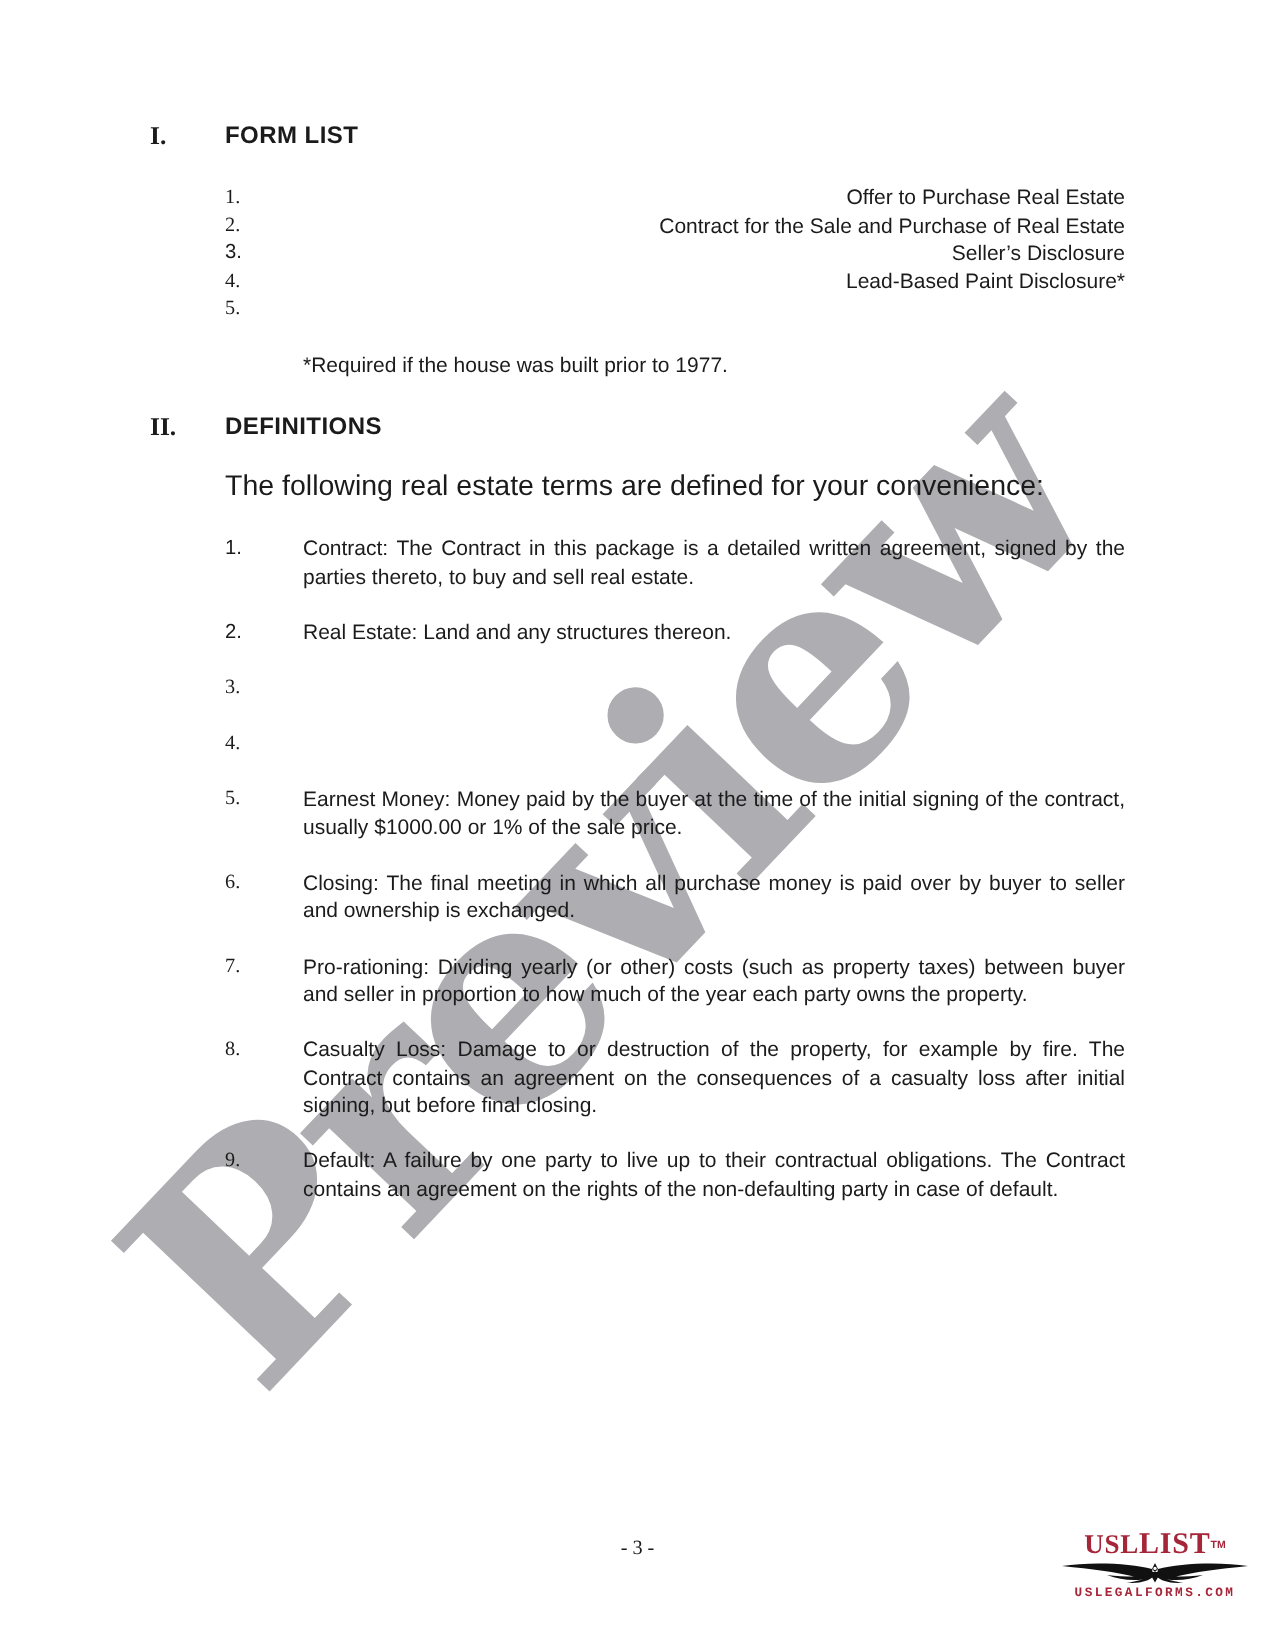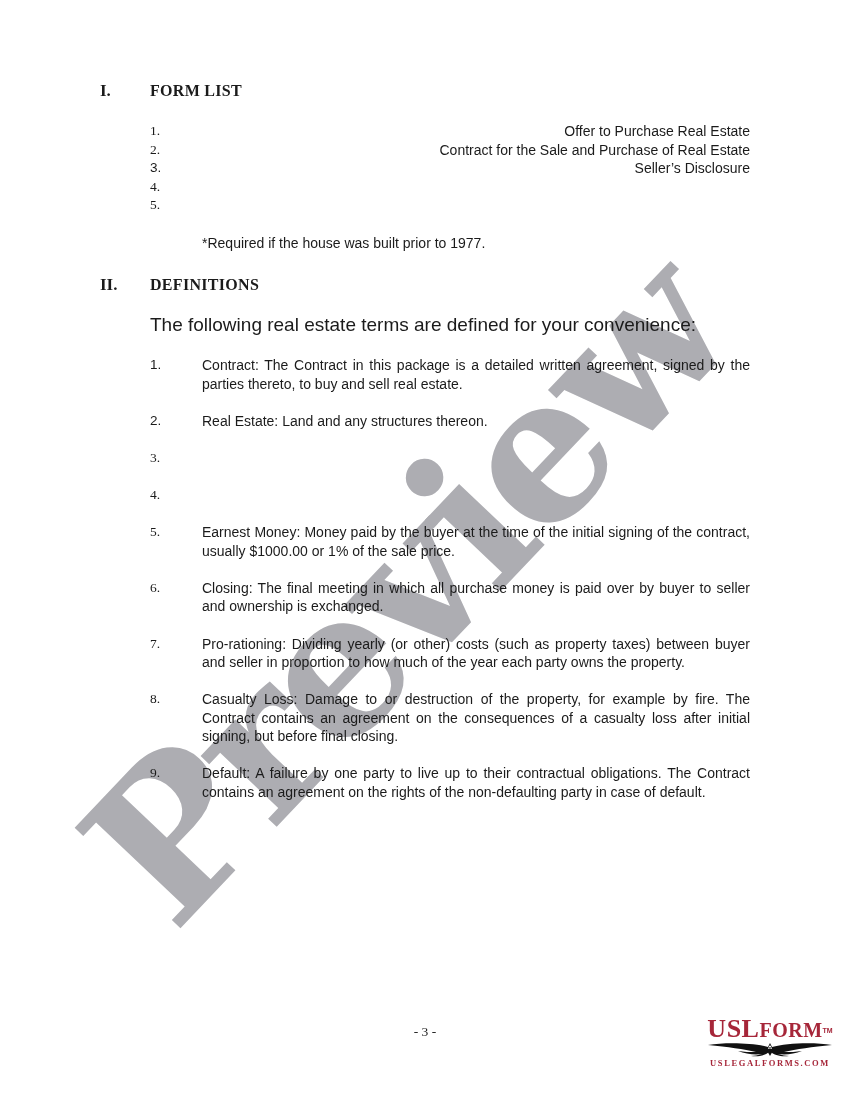--- a/index.html
+++ b/index.html
@@ -51,21 +51,20 @@
     font-size: 16px;
     line-height: 18px;
   }
   .heading .numeral {
     flex: 0 0 50px;
     font-family: "Liberation Serif", serif;
     font-size: 17px;
   }
   .heading .title {
     letter-spacing: 0.3px;
-    font-family: Liberation Serif, serif;
   }
   .sec2 { margin-top: 23px; }
   .list { margin-top: 22px; }
   .row {
     display: flex;
     font-size: 14px;
     line-height: 18.6px;
   }
   .num {
     flex: 0 0 52px;
@@ -107,37 +106,37 @@
     text-align: center;
     z-index: 1;
   }
   .logo-text {
     font-family: "Liberation Serif", serif;
     font-weight: bold;
     color: #a62639;
     line-height: 26px;
     white-space: nowrap;
   }
-  .logo-text .big { font-size: 26px; letter-spacing: 0.5px; margin-top: 29px; }
+  .logo-text .big { font-size: 18px; letter-spacing: 0.5px; margin-top: 29px; }
   .logo-text .small { font-size: 20px; letter-spacing: 0.5px; }
   .logo-text .tm {
     font-size: 7px;
     vertical-align: top;
     position: relative;
     top: 2px;
     font-family: "Liberation Sans", sans-serif;
   }
   .eagle { display: block; margin: -3px auto 0 auto; }
   .logo-tagline {
     margin-top: 1px;
     font-size: 8.5px;
     font-weight: bold;
     letter-spacing: 1.6px;
     color: #a62639;
-    font-family: Liberation Serif, serif;
+    font-family: Liberation Mono, monospace;
     white-space: nowrap;
   }
 </style>
 </head>
 <body>
 
 <div class="page">
 
   <div class="watermark">Preview</div>
 
@@ -156,20 +155,21 @@
           <div class="row">
             <span class="num num-serif">2.</span>
             <span class="itext">Contract for the Sale and Purchase of Real Estate</span>
           </div>
           <div class="row">
             <span class="num num-sans">3.</span>
             <span class="itext">Seller’s Disclosure</span>
           </div>
           <div class="row">
             <span class="num num-serif">4.</span>
+            <span class="itext">Lead-Based Paint Disclosure*</span>
           </div>
           <div class="row">
             <span class="num num-serif">5.</span>
           </div>
         </div>
       <div class="footnote">*Required if the house was built prior to 1977.</div>
     </div>
 
     <div class="section sec2">
       <div class="heading">
@@ -214,21 +214,21 @@
           </div>
         </div>
     </div>
 
   </div>
 
   <div class="page-number">- 3 -</div>
 
   <div class="logo">
     <div class="logo-text">
-      <span class="big">USL</span><span class="small">FORM</span><span class="tm">TM</span>
+      <span class="big">USL</span><span class="small">LIST</span><span class="tm">TM</span>
     </div>
     <svg class="eagle" width="128" height="15" viewBox="0 0 128 15">
       <path d="M62,5 C48,1 20,0 2,3 C22,5 38,7 50,10 C44,10 38,10 32,9 C40,12 48,13 56,12 C52,13 48,14 45,14 C53,15 60,13 63,10 Z" fill="#111111"></path>
       <path d="M66,5 C80,1 108,0 126,3 C106,5 90,7 78,10 C84,10 90,10 96,9 C88,12 80,13 72,12 C76,13 80,14 83,14 C75,15 68,13 65,10 Z" fill="#111111"></path>
       <path d="M60,7 L68,7 L64,14 Z" fill="#111111"></path>
       <path d="M64,1 L66,5 L64,7 L62,5 Z" fill="#111111"></path>
       <circle cx="64" cy="4.6" r="1.1" fill="#ffffff"></circle>
     </svg>
     <div class="logo-tagline">USLEGALFORMS.COM</div>
   </div>

